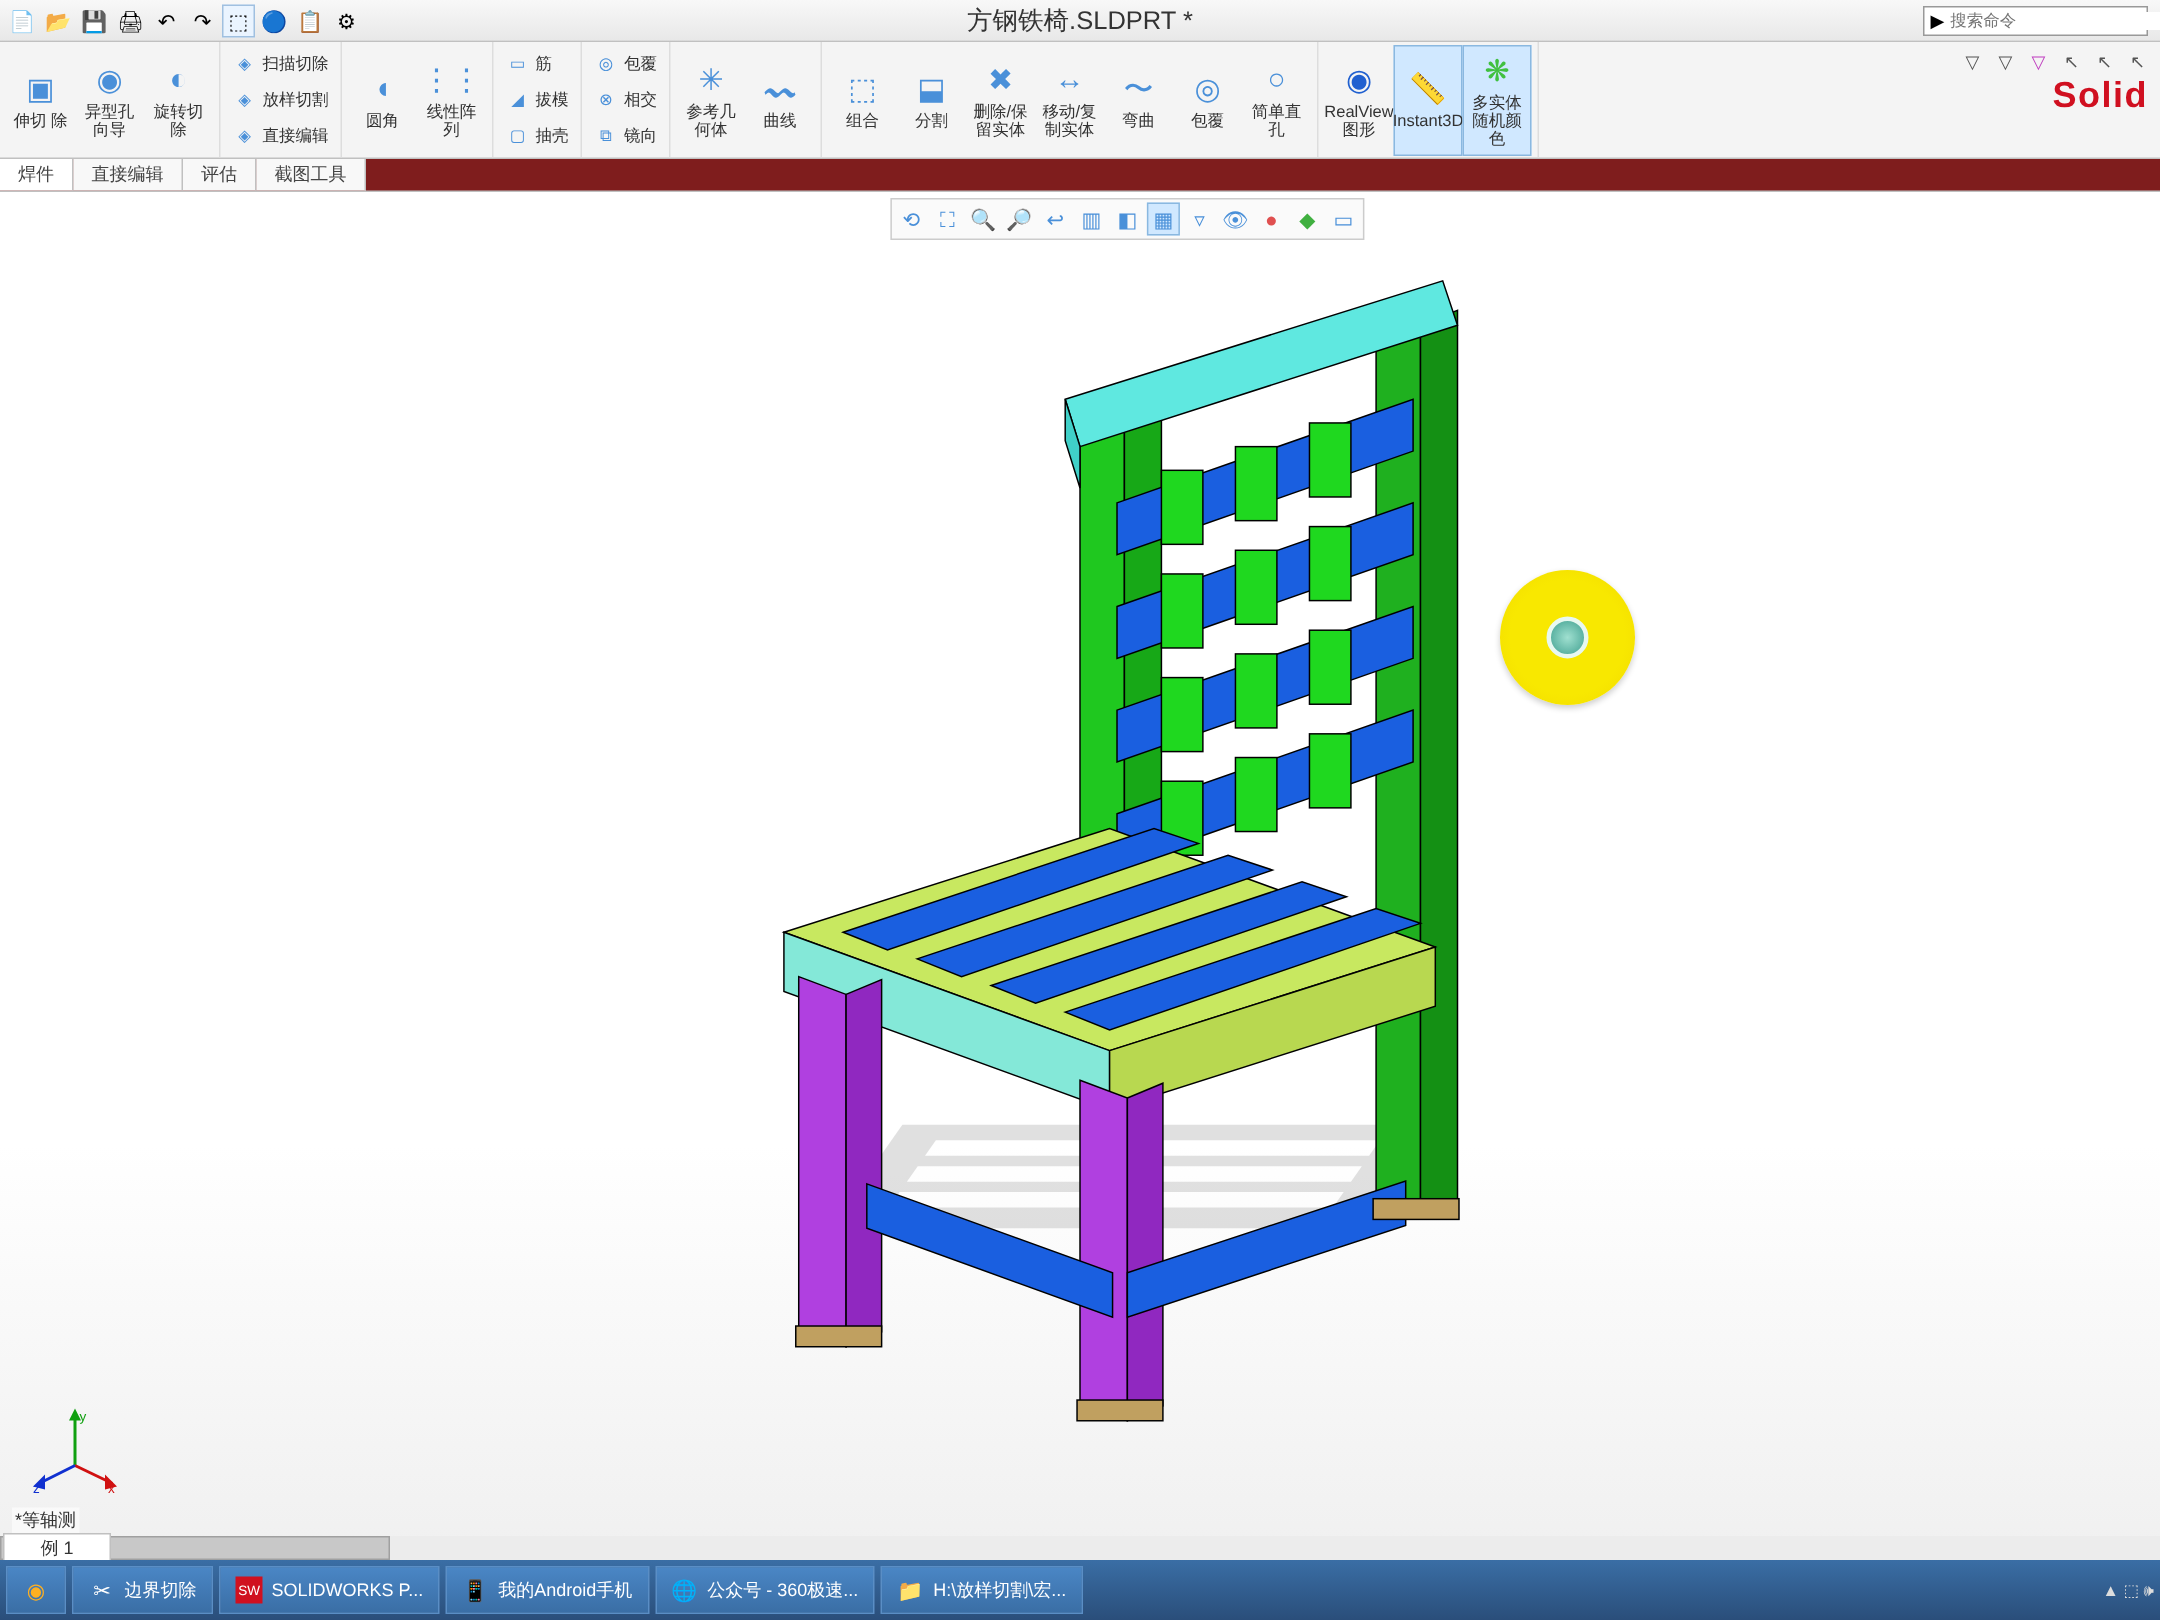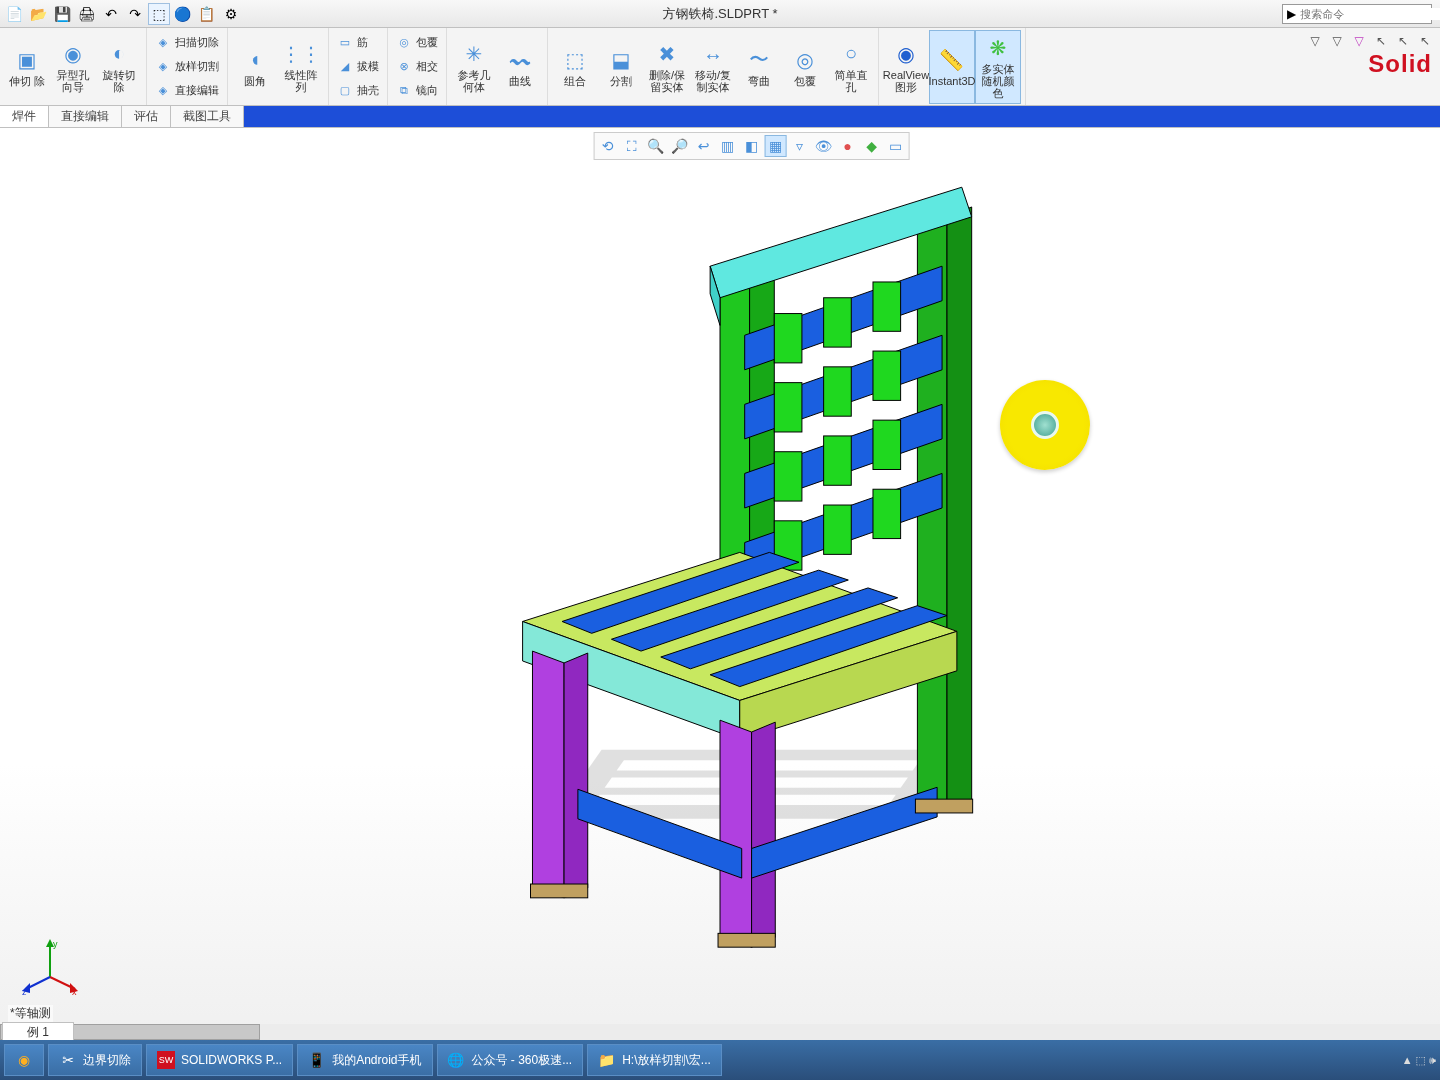--- a/index.html
+++ b/index.html
@@ -2,41 +2,41 @@
 <html><head>
 <meta charset="utf-8">
 <style>
 * { margin: 0; padding: 0; box-sizing: border-box; font-family: "Microsoft YaHei", sans-serif; }
 body { width: 1440px; height: 1080px; background: #ffffff; overflow: hidden; font-size: 12px; }
 
 
 .menu-bar { height: 28px; background: linear-gradient(#f8f8f8,#e8e8e8); border-bottom: 1px solid #c0c0c0; display: flex; align-items: center; padding: 0 4px; position: relative; }
 .menu-bar .qat { display: flex; gap: 2px; align-items: center; }
 .menu-bar .qat .qbtn { width: 22px; height: 22px; display: flex; align-items: center; justify-content: center; border: 1px solid transparent; cursor: pointer; font-size: 14px; }
-.menu-bar .doc-title { position: absolute; left: 50%; transform: translateX(-50%); font-size: 13px; color: #333; }
+.menu-bar .doc-title { position: absolute; left: 50%; transform: translateX(-50%); font-size: 17px; color: #333; }
 .menu-bar .search { position: absolute; right: 8px; display:flex; align-items:center; gap:4px; background:#fff; border:1px solid #999; padding:1px 4px; width:150px; height:20px; }
 .menu-bar .search input { border:none; outline:none; font-size:11px; flex:1; }
 
 
 .ribbon { height: 78px; background: #f4f4f4; border-bottom: 1px solid #c0c0c0; display: flex; align-items: stretch; overflow:hidden; }
 .ribbon .rgroup { display:flex; flex-direction:column; justify-content:space-around; padding: 2px 4px; border-right: 1px solid #ddd; }
 .ribbon .bigbtn { display:flex; flex-direction:column; align-items:center; justify-content:center; width: 46px; height: 74px; font-size: 11px; color:#333; gap:2px; cursor:pointer; }
 .ribbon .bigbtn.active { background: #d0e8ff; border: 1px solid #8ab8e0; }
 .ribbon .bigbtn .ico { width:26px; height:26px; display:flex; align-items:center; justify-content:center; font-size:20px; color:#4a90d9; }
 .ribbon .bigbtn .lbl { text-align:center; line-height: 1.1; }
 .ribbon .smallrow { display:flex; align-items:center; gap:4px; padding: 0 4px; font-size:11px; color:#333; cursor:pointer; }
 .ribbon .smallrow .sico { width:16px; height:16px; display:flex; align-items:center; justify-content:center; color:#4a90d9; }
 .ribbon .watermark { position:absolute; right:8px; top:50px; font-weight:bold; font-size:24px; color:#d01020; letter-spacing:1px; }
 
 
 .right-filters { position:absolute; right:6px; top:32px; display:flex; gap:4px; align-items:center; }
 .right-filters .fbtn { width:18px; height:18px; border:1px solid transparent; display:flex; align-items:center; justify-content:center; font-size:12px; color:#555; cursor:pointer; }
 
 
-.cmd-tabs { height: 22px; background: #1d4ed8; border-bottom: 1px solid #c0c0c0; display:flex;align-items:flex-end; }
+.cmd-tabs { height: 22px; background: #7f1d1d; border-bottom: 1px solid #c0c0c0; display:flex;align-items:flex-end; }
 .cmd-tabs .ctab { padding: 2px 12px; border-right:1px solid #c0c0c0; font-size:12px; color:#444; cursor:pointer; background:#f8f8f8; }
 .cmd-tabs .ctab:first-child { background:#fff; }
 
 
 .hud { position:absolute; left:50%; top:132px; transform:translateX(-40%); display:flex; gap:2px; background:rgba(250,250,250,0.9); border:1px solid #ccc; padding:2px; }
 .hud .hbtn { width:22px; height:22px; display:flex; align-items:center; justify-content:center; color:#4a90d9; font-size:14px; cursor:pointer; }
 .hud .hbtn.on { background:#d0e8ff; border:1px solid #8ab8e0; }
 
 
 .gfx { position:absolute; left:0; top:128px; right:0; bottom:44px; background:linear-gradient(#ffffff 0%, #ffffff 70%, #f0f0f0 100%); }

